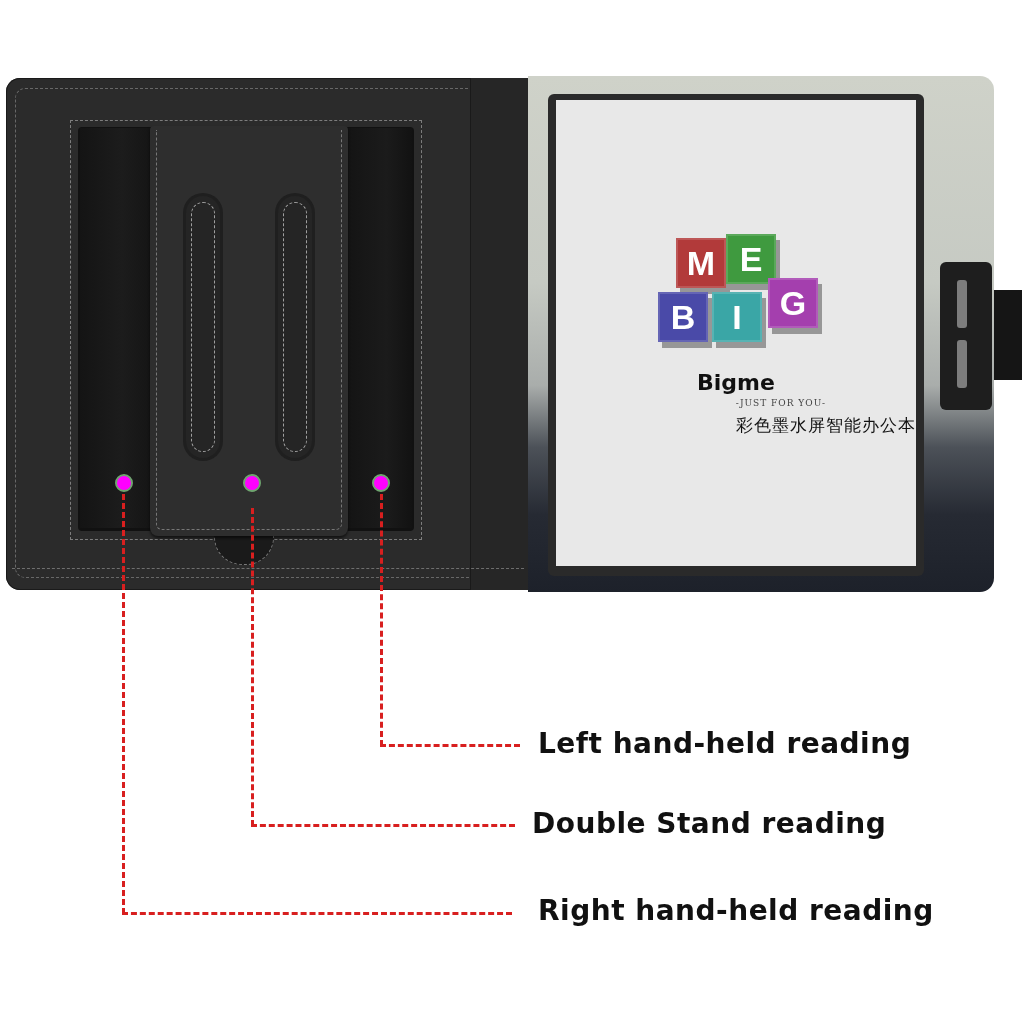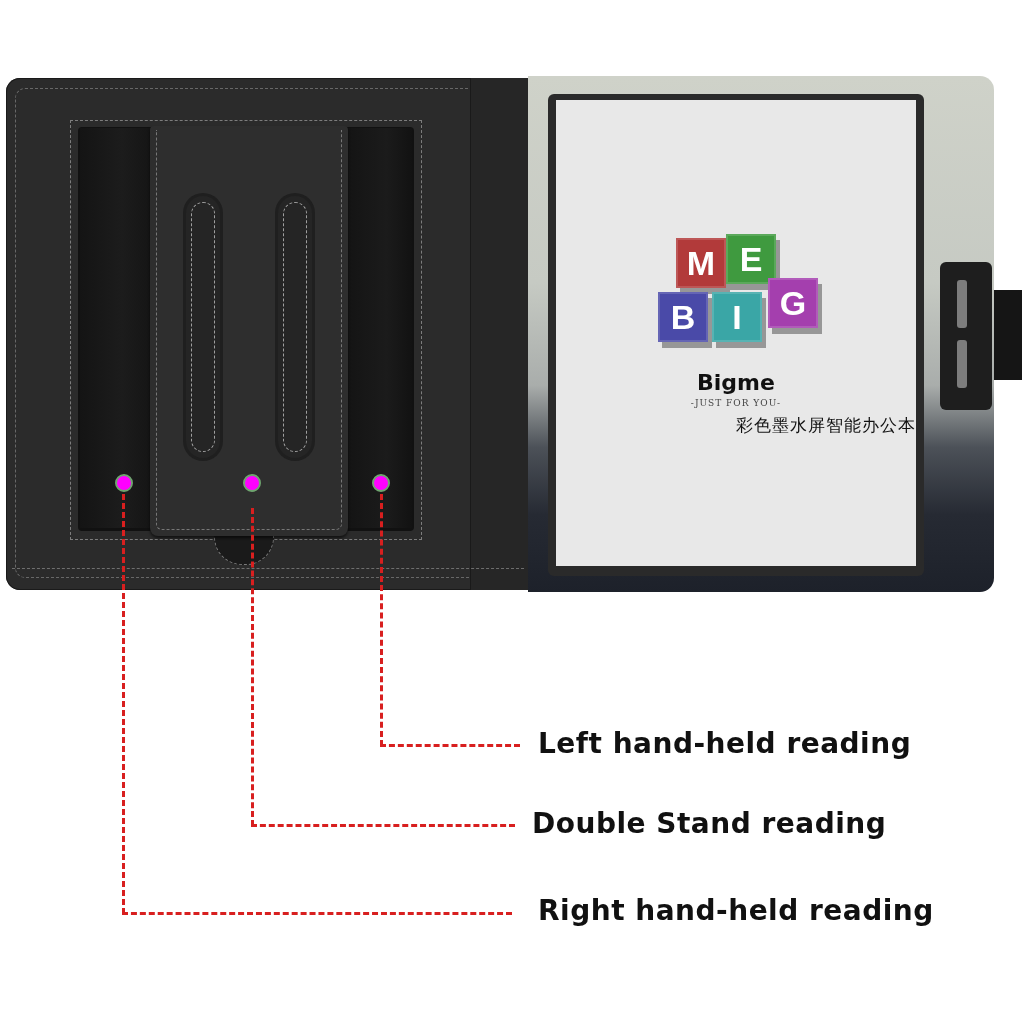--- a/index.html
+++ b/index.html
@@ -26,21 +26,21 @@
     background:linear-gradient(180deg,#cfd2c9 0%,#c6cac3 40%,#a9adab 60%,#4c5158 72%,#262a33 85%,#1d212a 100%);}
   .device{left:548px;top:94px;width:376px;height:482px;background:#2a2a2a;border-radius:6px;}
   .screen{left:556px;top:100px;width:360px;height:466px;background:#e8e8e8;}
   .side-handle{left:940px;top:262px;width:52px;height:148px;background:#1e1e1e;border-radius:6px;}
   .side-btn{width:10px;height:48px;background:#7d7d7d;border-radius:3px;left:957px;}
   .strap{left:994px;top:290px;width:28px;height:90px;background:#151515;}
   
   .cube{width:50px;height:50px;color:#fff;font:bold 34px "Liberation Sans",sans-serif;display:flex;align-items:center;justify-content:center;
     box-shadow:4px 6px 0 rgba(0,0,0,.35), inset 0 0 0 2px rgba(255,255,255,.15);}
   .brand{left:556px;top:370px;width:360px;text-align:center;font:bold 22px "DejaVu Sans",sans-serif;color:#111;}
-  .tagline{left:556px;top:398px;width:360px;text-align:center;font:9px "DejaVu Serif",serif;color:#444;letter-spacing:1px;}
+  .tagline{left:556px;top:398px;width:360px;text-align:center;font:9px "DejaVu Serif",serif;color:#444;letter-spacing:1px;padding-left:45px;}
   .subtitle{left:556px;top:414px;width:360px;text-align:right;font:17px "DejaVu Sans",sans-serif;color:#111;letter-spacing:1px;}
   
   .dot{width:18px;height:18px;border-radius:50%;background:#ff00ff;border:2px solid #6fa56f;box-sizing:border-box;}
   .vline{width:0;border-left:3px dashed #d81f1f;}
   .hline{height:0;border-top:3px dashed #d81f1f;}
   .label{font:bold 28px "DejaVu Sans",sans-serif;color:#111;white-space:nowrap;letter-spacing:.5px;text-align:center;}
 </style>
 </head>
 <body>
 

